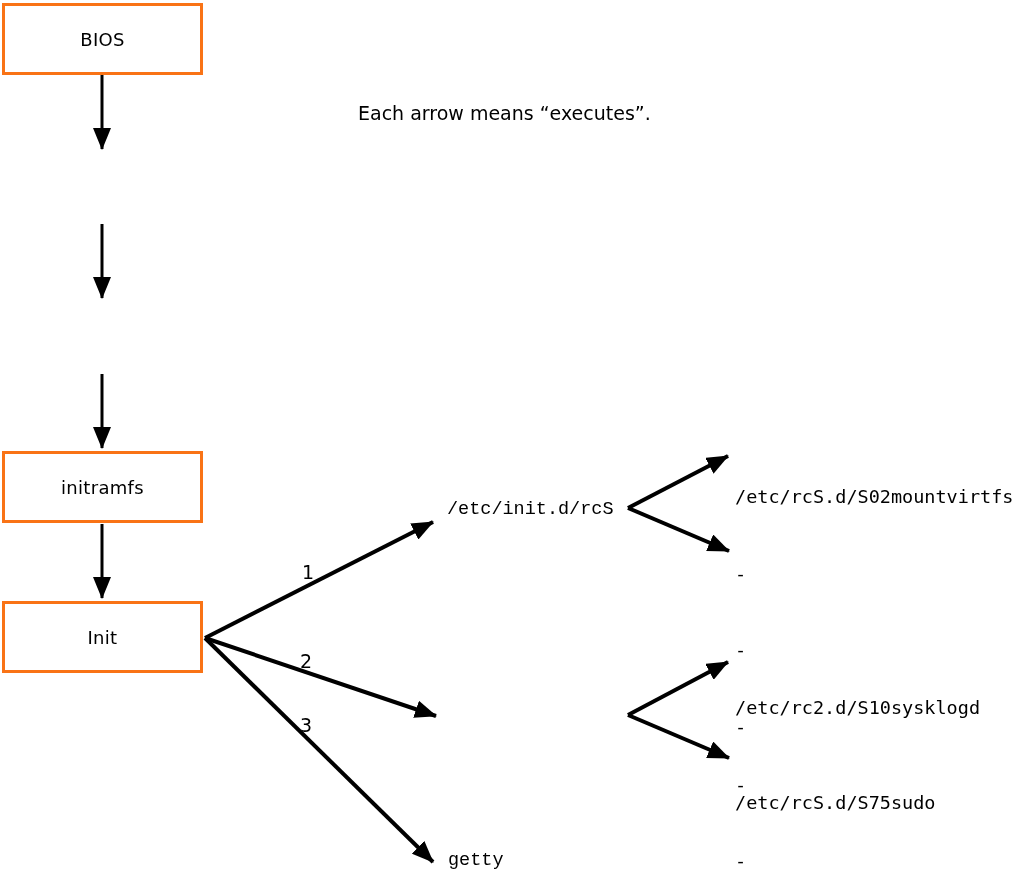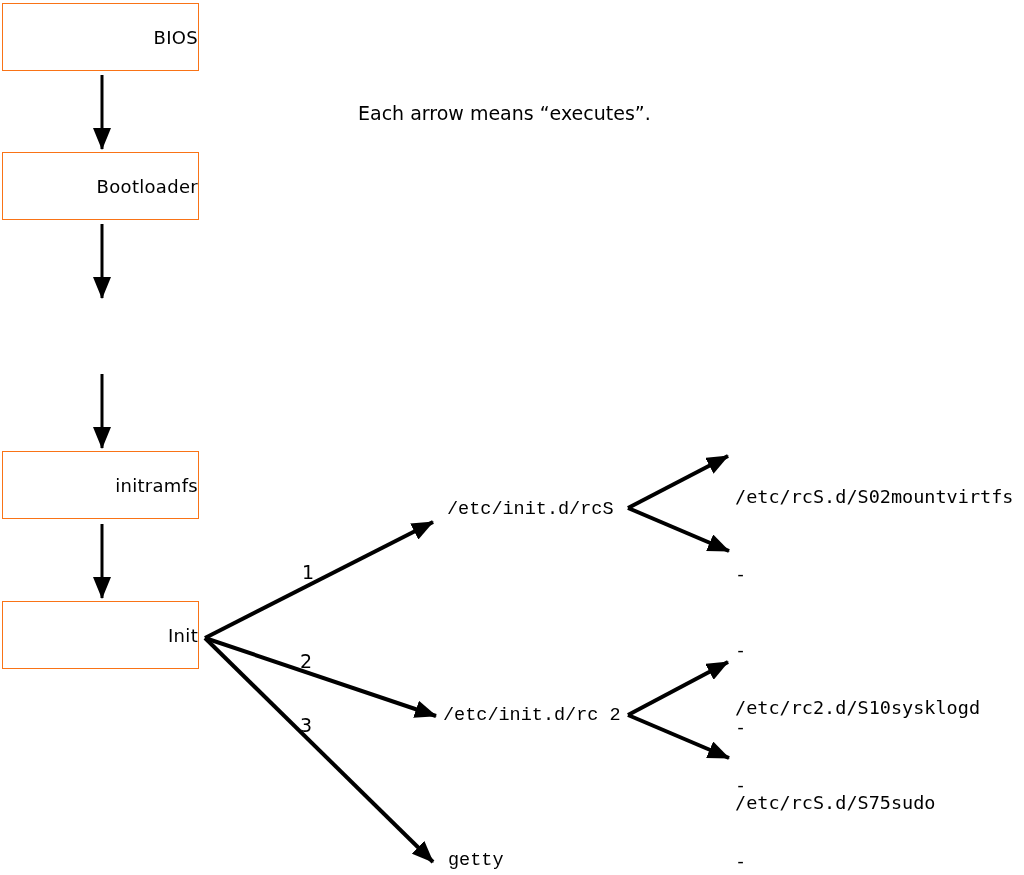--- a/index.html
+++ b/index.html
@@ -20,24 +20,24 @@
     position: absolute;
     top: 0;
     left: 0;
   }
   .box {
     position: absolute;
     left: 2px;
     width: 195px;
     height: 66px;
     background: #ffffff;
-    border: 1px solid #f97316;
+    border: 3px solid #f97316;
     display: flex;
     align-items: center;
-    justify-content: flex-end;
+    justify-content: center;
     font-size: 18px;
     letter-spacing: 0.3px;
   }
   .note {
     position: absolute;
     left: 358px;
     top: 102px;
     font-size: 19px;
     white-space: nowrap;
   }
@@ -84,38 +84,34 @@
     <line x1="628" y1="508" x2="728" y2="456" stroke="#000" stroke-width="4" marker-end="url(#ah)"></line>
     <line x1="628" y1="508" x2="729" y2="551" stroke="#000" stroke-width="4" marker-end="url(#ah)"></line>
 
     <line x1="628" y1="715" x2="728" y2="662" stroke="#000" stroke-width="4" marker-end="url(#ah)"></line>
     <line x1="628" y1="715" x2="729" y2="758" stroke="#000" stroke-width="4" marker-end="url(#ah)"></line>
   </svg>
 
   <div class="box" style="top:3px">
     <span>BIOS</span>
   </div>
-  <div class="box" style="top:152px">
-    <span>Bootloader</span>
-  </div>
   <div class="box" style="top:601px">
     <span>Init</span>
   </div>
   <div class="box" style="top:451px">
     <span>initramfs</span>
   </div>
 
   <div class="note">Each arrow means “executes”.</div>
 
   <div class="arrow-num" style="left:302px; top:561px">1</div>
   <div class="arrow-num" style="left:300px; top:650px">2</div>
   <div class="arrow-num" style="left:300px; top:714px">3</div>
 
   <div class="mono" style="left:447px; top:499px">/etc/init.d/rcS</div>
-  <div class="mono" style="left:443px; top:705px">/etc/init.d/rc 2</div>
   <div class="mono" style="left:448px; top:850px">getty</div>
 
   <div class="mono-list" style="left:735px; top:433px">
     <span>/etc/rcS.d/S02mountvirtfs</span>
     <span>-</span>
     <span>-</span>
     <span>-</span>
     <span>/etc/rcS.d/S75sudo</span>
   </div>
 

